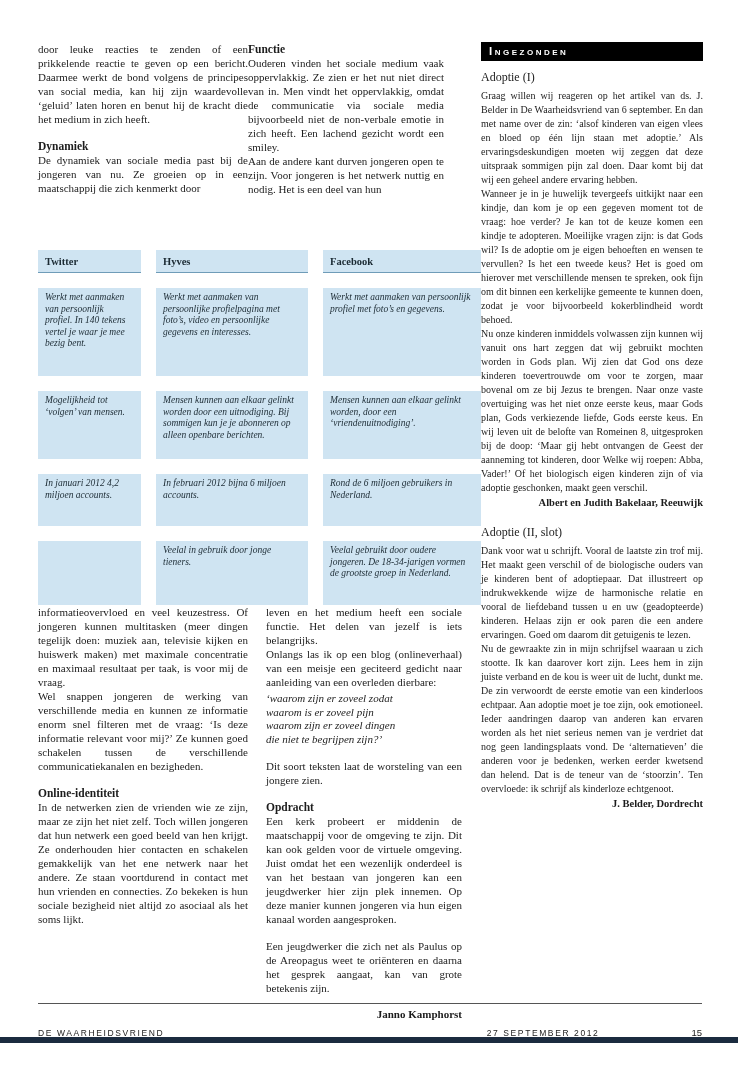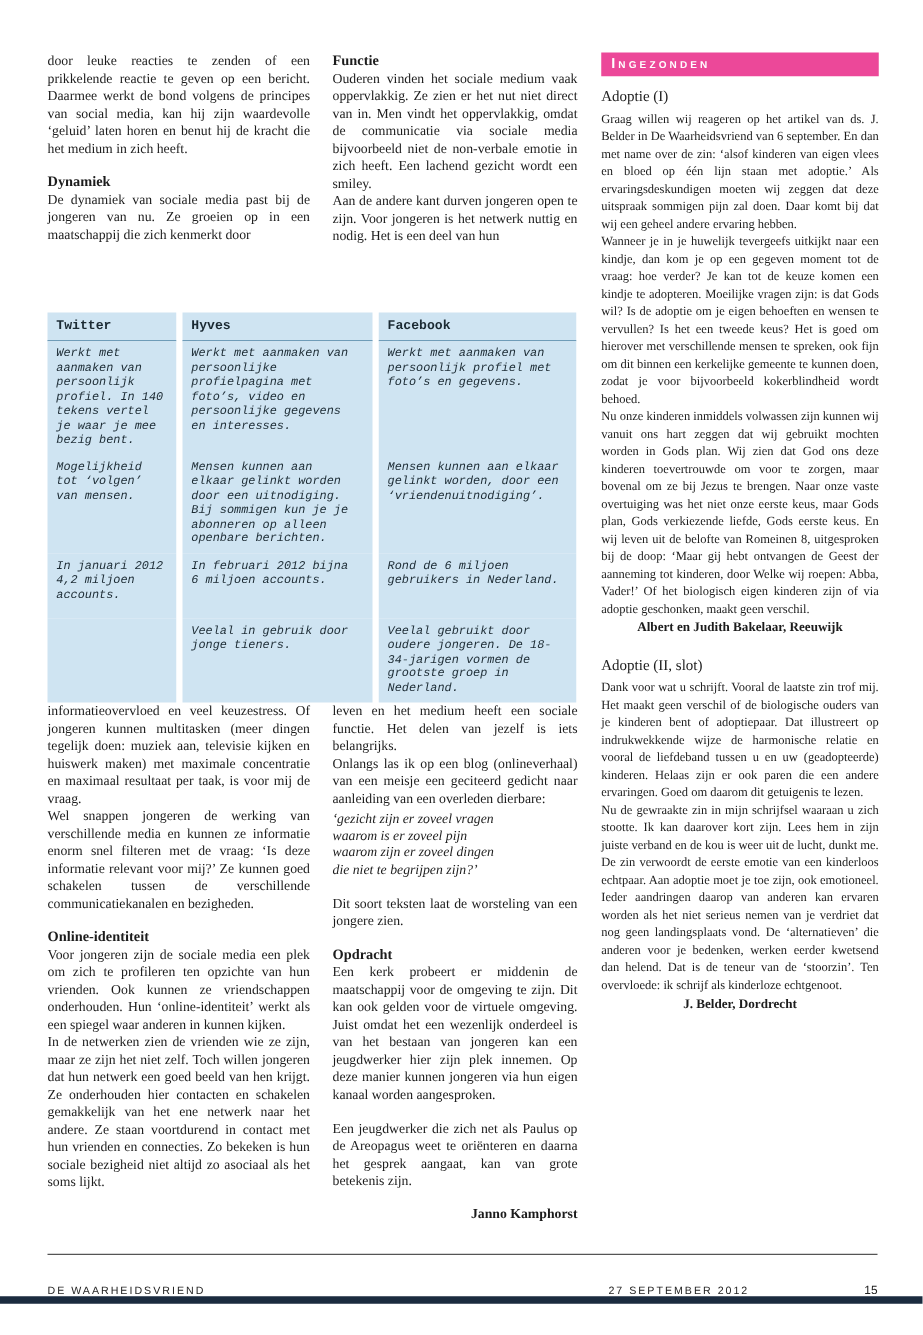--- a/index.html
+++ b/index.html
@@ -1,63 +1,64 @@
 <!DOCTYPE html>
 <html><head>
 <meta charset="utf-8">
 <style>
   html,body{margin:0;padding:0;}
   body{
     width:738px;height:1068px;position:relative;background:#ffffff;
     font-family:"Liberation Serif", serif;color:#1c1c1c;overflow:hidden;
   }
   .main-content{position:absolute;left:38px;top:42px;width:424px;}
-  .top-row{display:flex;gap:18px;min-height:198px;}
+  .top-row{display:flex;min-height:198px;}
   .bottom-row{display:flex;gap:18px;}
   .col1{width:210px;}
   .col2{width:196px;}
   .col p{margin:0;font-size:11px;line-height:14px;text-align:justify;}
   .col p.gap{margin-top:13px;}
   .col h3{font-size:11.5px;line-height:14px;margin:13px 0 0 0;font-weight:bold;}
   .col h3.first{margin-top:0;}
   .poem{font-style:italic;font-size:11px;line-height:13.5px;margin:3px 0 0 0;}
   .author{font-weight:bold;font-size:11px;text-align:right;margin-top:13px;}
 
   
   .media-table{
     margin-top:10px;
     display:grid;
     grid-template-columns:103px 152px 158px;
     column-gap:5px;row-gap:0;
-    font-family:Liberation Mono, monospace;
+    font-family:Liberation Serif, serif;
+    gap:15px;
   }
   .media-table .cell{
     background:#cfe4f2;padding:4px 9px 6px 7px;
     font-size:9.5px;line-height:11.5px;font-style:italic;color:#1b2a33;
   }
   .media-table .head{
     font-weight:bold;font-style:normal;font-size:10.5px;line-height:13px;
     padding:5px 7px 4px 7px;border-bottom:1.5px solid #6f9cb8;
   }
   .media-table .r1{min-height:78px;}
   .media-table .r2{min-height:58px;}
   .media-table .r3{min-height:42px;}
   .media-table .r4{min-height:54px;}
 
   
   .right-col{position:absolute;left:481px;top:42px;width:222px;}
   .section-bar{
-    background:#ec4899;color:#ffffff;height:19px;line-height:19px;
+    background:#000000;color:#ffffff;height:19px;line-height:19px;
     font-family:"Liberation Sans", sans-serif;font-size:11.5px;font-weight:bold;
     font-variant:small-caps;letter-spacing:2.5px;padding-left:8px;
   }
   .letter-title{font-size:12px;font-weight:normal;margin:9px 0 4px 0;}
   .letter-title.second{margin-top:17px;}
   .right-col p{margin:0;font-size:10px;line-height:14px;text-align:justify;}
-  .signature{font-weight:bold;font-size:10.5px;text-align:center;margin-top:2px;}
+  .signature{font-weight:bold;font-size:10.5px;text-align:right;margin-top:2px;}
 
   
   .footer-rule{position:absolute;left:38px;width:664px;top:1003px;border-top:1px solid #555;}
   .footer{
     position:absolute;left:38px;width:664px;top:1010px;
     display:flex;align-items:baseline;
     font-family:"Liberation Sans", sans-serif;font-size:8.5px;
     letter-spacing:1.6px;color:#222;margin-top:17px;
   }
   .footer .spacer{flex:1;}
@@ -102,28 +103,27 @@
     <div class="cell r4"></div>
     <div class="cell r4">Veelal in gebruik door jonge tieners.</div>
     <div class="cell r4">Veelal gebruikt door oudere jongeren. De 18-34-jarigen vormen de grootste groep in Nederland.</div>
   </div>
 
   <div class="bottom-row">
     <div class="col col1">
       <p>informatieovervloed en veel keuzestress. Of jongeren kunnen multitasken (meer dingen tegelijk doen: muziek aan, televisie kijken en huiswerk maken) met maximale concentratie en maximaal resultaat per taak, is voor mij de vraag.</p>
       <p>Wel snappen jongeren de werking van verschillende media en kunnen ze informatie enorm snel filteren met de vraag: ‘Is deze informatie relevant voor mij?’ Ze kunnen goed schakelen tussen de verschillende communicatiekanalen en bezigheden.</p>
       <h3>Online-identiteit</h3>
-      <p>Voor jongeren zijn de sociale media een plek om zich te profileren ten opzichte van hun vrienden. Ook kunnen ze vriendschappen onderhouden. Hun ‘online-identiteit’ werkt als een spiegel waar anderen in kunnen kijken.</p>
       <p>In de netwerken zien de vrienden wie ze zijn, maar ze zijn het niet zelf. Toch willen jongeren dat hun netwerk een goed beeld van hen krijgt. Ze onderhouden hier contacten en schakelen gemakkelijk van het ene netwerk naar het andere. Ze staan voortdurend in contact met hun vrienden en connecties. Zo bekeken is hun sociale bezigheid niet altijd zo asociaal als het soms lijkt.</p>
     </div>
     <div class="col col2">
       <p>leven en het medium heeft een sociale functie. Het delen van jezelf is iets belangrijks.</p>
       <p>Onlangs las ik op een blog (onlineverhaal) van een meisje een geciteerd gedicht naar aanleiding van een overleden dierbare:</p>
       <div class="poem">
-        <div>‘gezicht zijn er zoveel vragen</div>
+        <div>‘waarom zijn er zoveel zodat</div>
         <div>waarom is er zoveel pijn</div>
         <div>waarom zijn er zoveel dingen</div>
         <div>die niet te begrijpen zijn?’</div>
       </div>
       <p class="gap">Dit soort teksten laat de worsteling van een jongere zien.</p>
       <h3>Opdracht</h3>
       <p>Een kerk probeert er middenin de maatschappij voor de omgeving te zijn. Dit kan ook gelden voor de virtuele omgeving. Juist omdat het een wezenlijk onderdeel is van het bestaan van jongeren kan een jeugdwerker hier zijn plek innemen. Op deze manier kunnen jongeren via hun eigen kanaal worden aangesproken.</p>
       <p class="gap">Een jeugdwerker die zich net als Paulus op de Areopagus weet te oriënteren en daarna het gesprek aangaat, kan van grote betekenis zijn.</p>
       <div class="author">Janno Kamphorst</div>
     </div>

